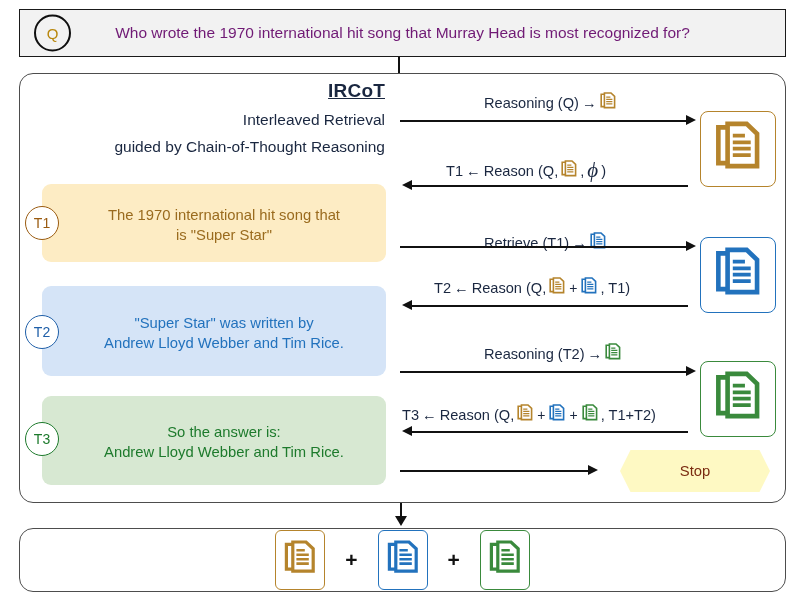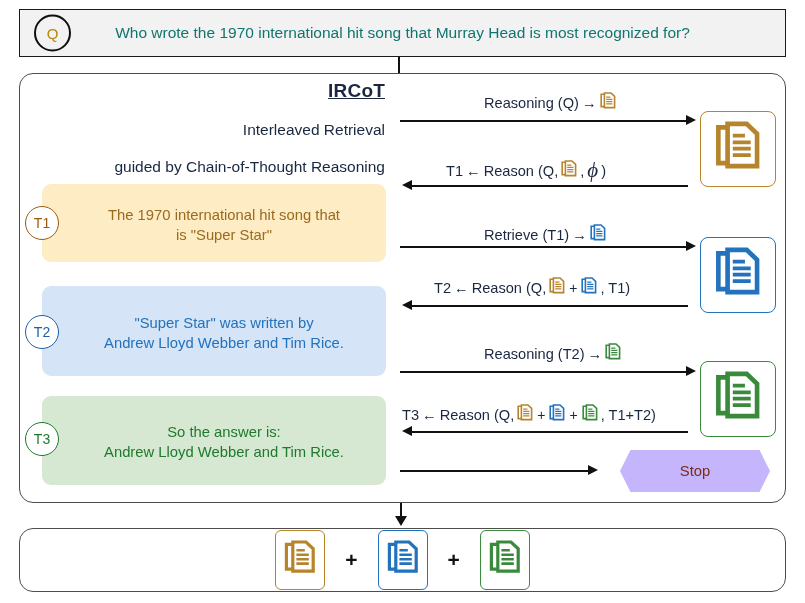--- a/index.html
+++ b/index.html
@@ -33,21 +33,21 @@
     border-radius: 50%;
     display: flex; align-items: center; justify-content: center;
     font-size: 15px;
     color: #b8860b;
     background: #f2f2f2;
   }
   #question-text {
     width: 100%;
     text-align: center;
     font-size: 15.5px;
-    color: #0f766e;
+    color: #701a75;
     padding-left: 10px;
     padding-right: 10px;
   }
 
   
   #q-connector {
     position: absolute;
     left: 398px; top: 57px;
     width: 2px; height: 65px;
     background: #111;
@@ -78,21 +78,21 @@
     color: #1a2740;
   }
   #ircot-title {
     font-size: 19px;
     font-weight: bold;
     text-decoration: underline;
     letter-spacing: .2px;
   }
   #ircot-sub1, #ircot-sub2 {
     font-size: 15.5px;
-    margin-top: 19px;
+    margin-top: 9px;
   }
 
   
   .thought-box {
     position: absolute;
     border-radius: 9px;
     display: flex;
     align-items: center;
     justify-content: center;
     text-align: center;
@@ -190,21 +190,21 @@
   }
   #doc-tile-1 { left: 700px; top: 111px; border: 1.4px solid #b5842c; }
   #doc-tile-2 { left: 700px; top: 237px; border: 1.4px solid #2272bd; }
   #doc-tile-3 { left: 700px; top: 361px; border: 1.4px solid #3a8a3c; }
 
   
   #stop-shape {
     position: absolute;
     left: 620px; top: 450px;
     width: 150px; height: 42px;
-    background: #c4b5fd;
+    background: #fef9c3;
     clip-path: polygon(7% 0%, 93% 0%, 100% 50%, 93% 100%, 7% 100%, 0% 50%);
     display: flex; align-items: center; justify-content: center;
   }
   #stop-label {
     font-size: 14.8px;
     color: #7a2b10;
   }
 
   
   #bottom-connector {
@@ -311,21 +311,21 @@
       <path d="M6.2 5.1h4.2M6.2 7.4h6.2M6.2 9.6h6.2M6.2 11.8h6.2" stroke="#b5842c" stroke-width="1.3"></path>
     </svg>
   </span>
   <span>,</span>
   <span class="phi">ϕ</span>
   <span>)</span>
 </div>
 <div class="arrow-line" style="left:412px; top:185px; width:276px;"></div>
 <div class="arrow-head-left" style="left:402px; top:180px;"></div>
 
-<div class="arrow-label" style="left:484px; top:224px;">
+<div class="arrow-label" style="left:484px; top:232px;">
   <span>Retrieve (T1)</span>
   <span>→</span>
   <span class="mini-doc">
     <svg width="16" height="18" viewBox="0 0 16 18">
       <path d="M1.2 2.2h8.2v12.4H1.2z" fill="#fff" stroke="#2272bd" stroke-width="1.6"></path>
       <path d="M4.4 1h6.6l3.6 3.4v11.2H4.4z" fill="#fff" stroke="#2272bd" stroke-width="1.6"></path>
       <path d="M6.2 5.1h4.2M6.2 7.4h6.2M6.2 9.6h6.2M6.2 11.8h6.2" stroke="#2272bd" stroke-width="1.3"></path>
     </svg>
   </span>
 </div>

